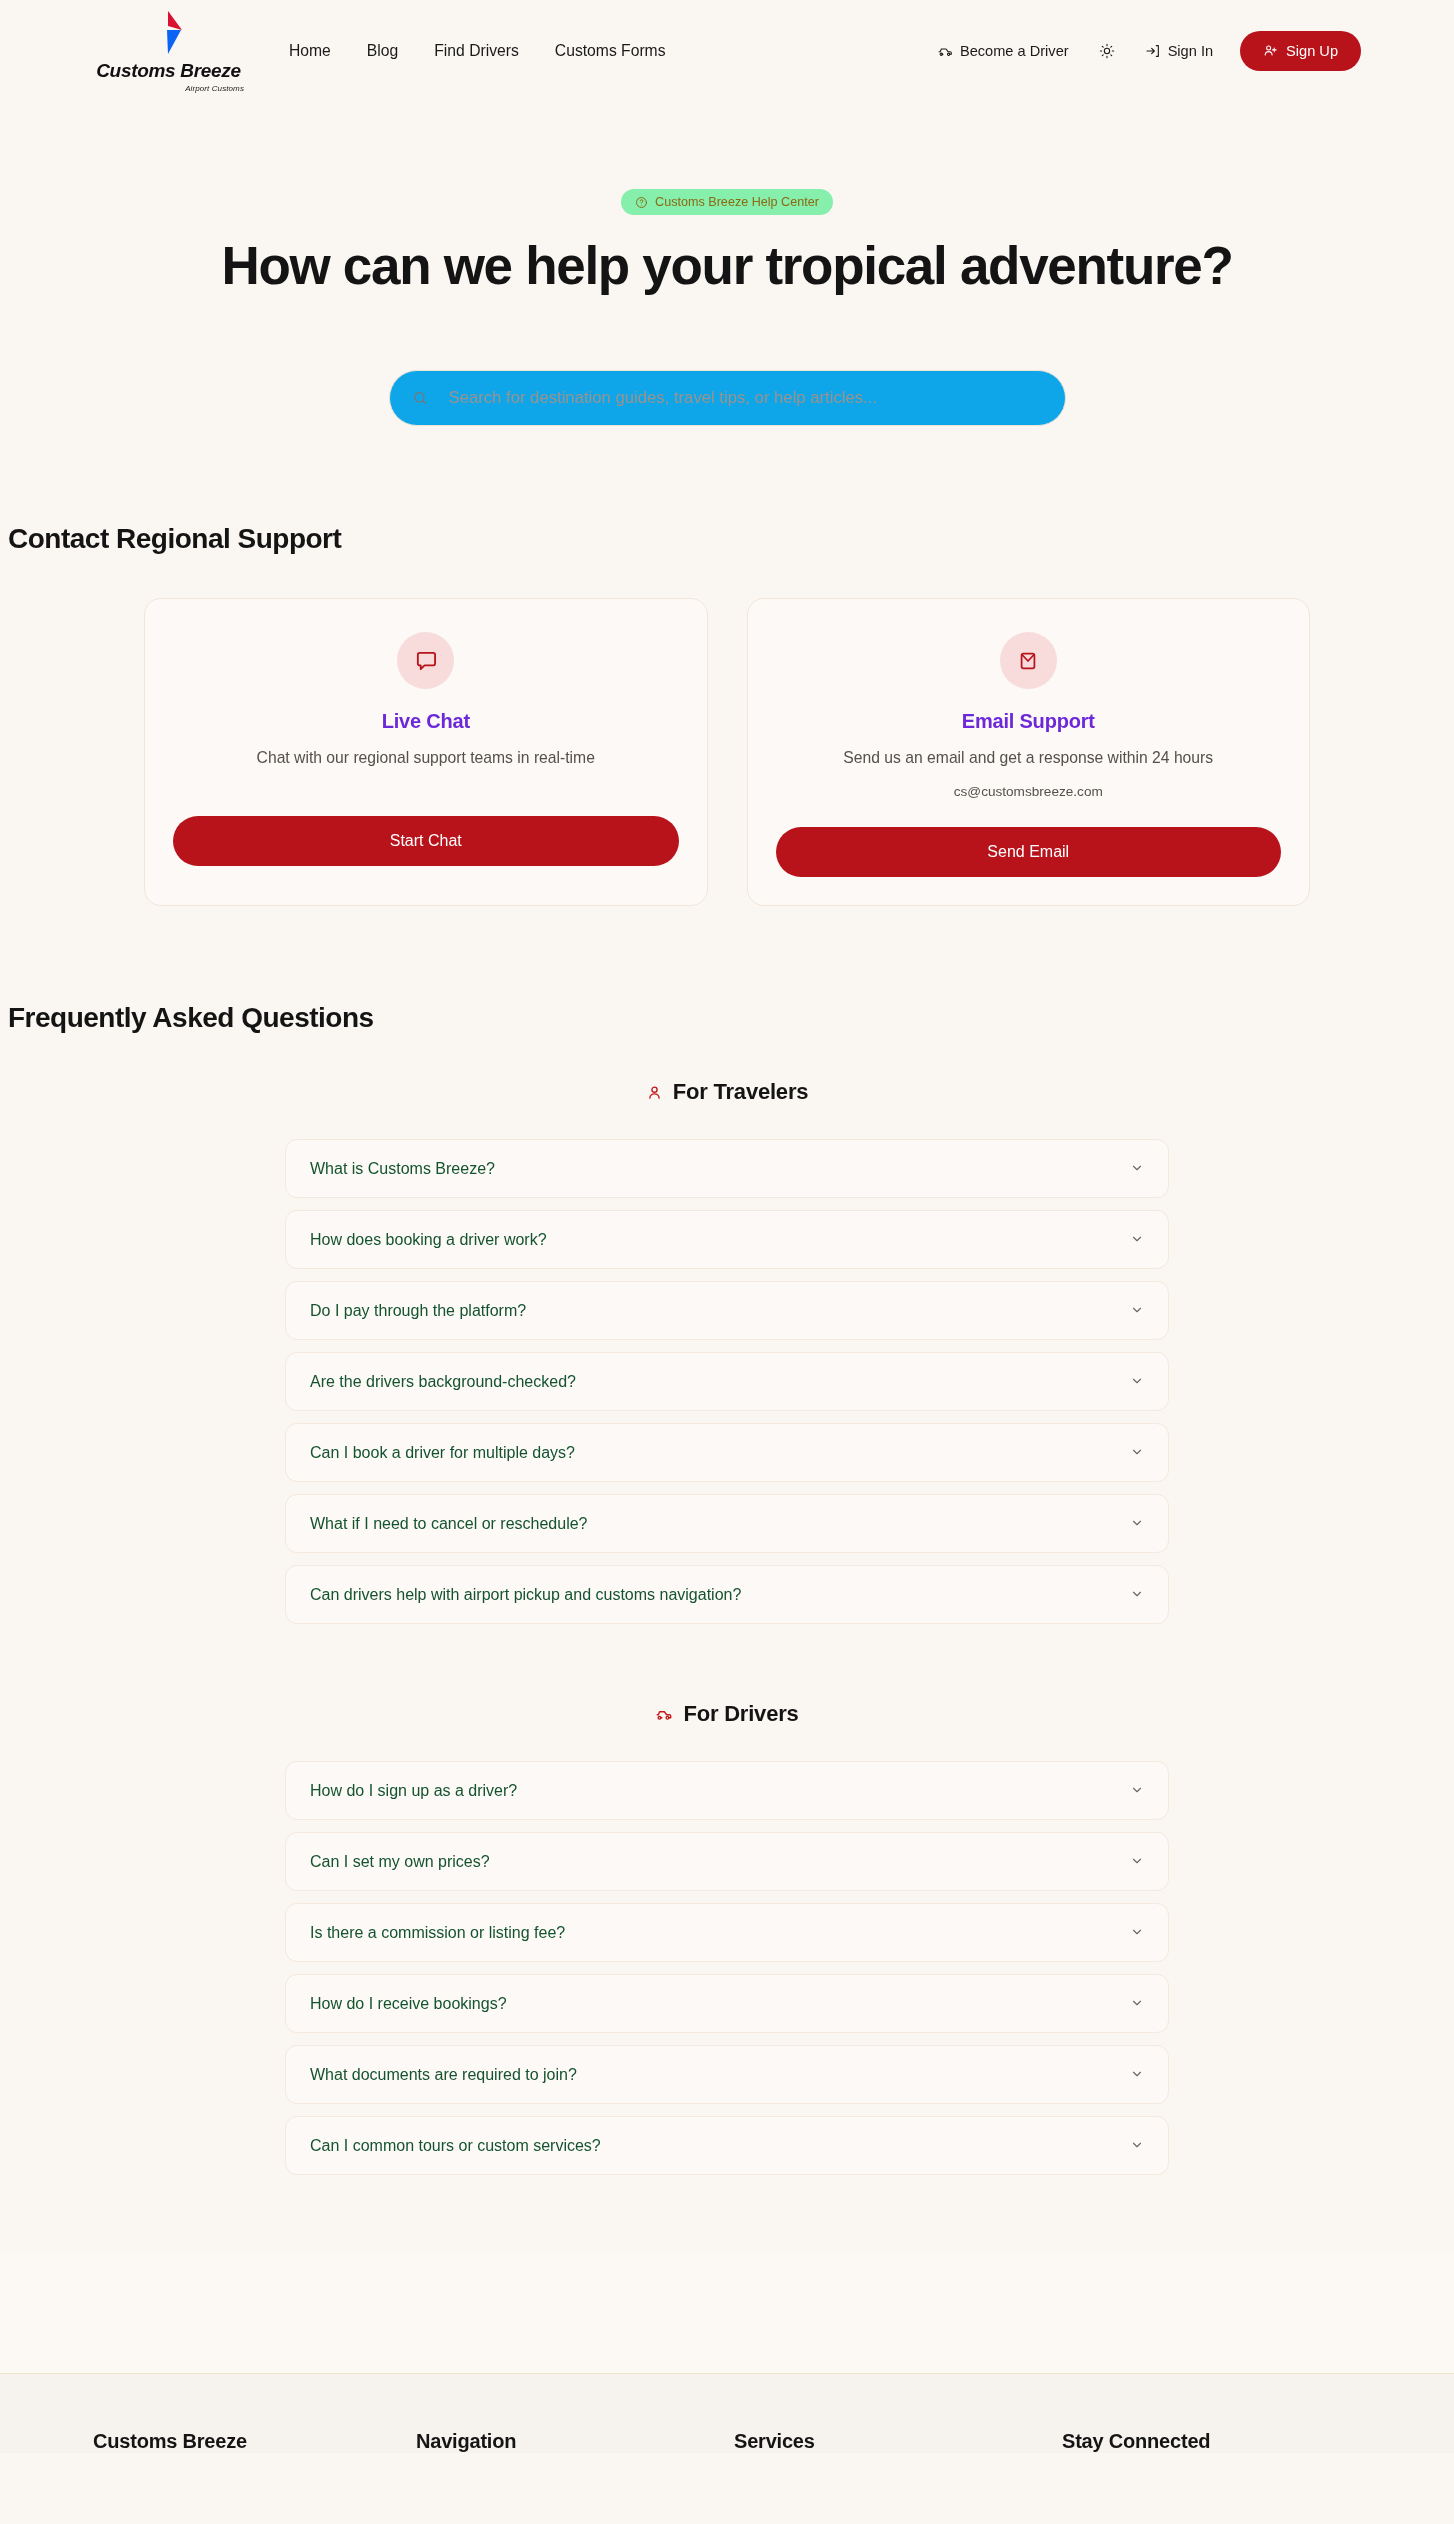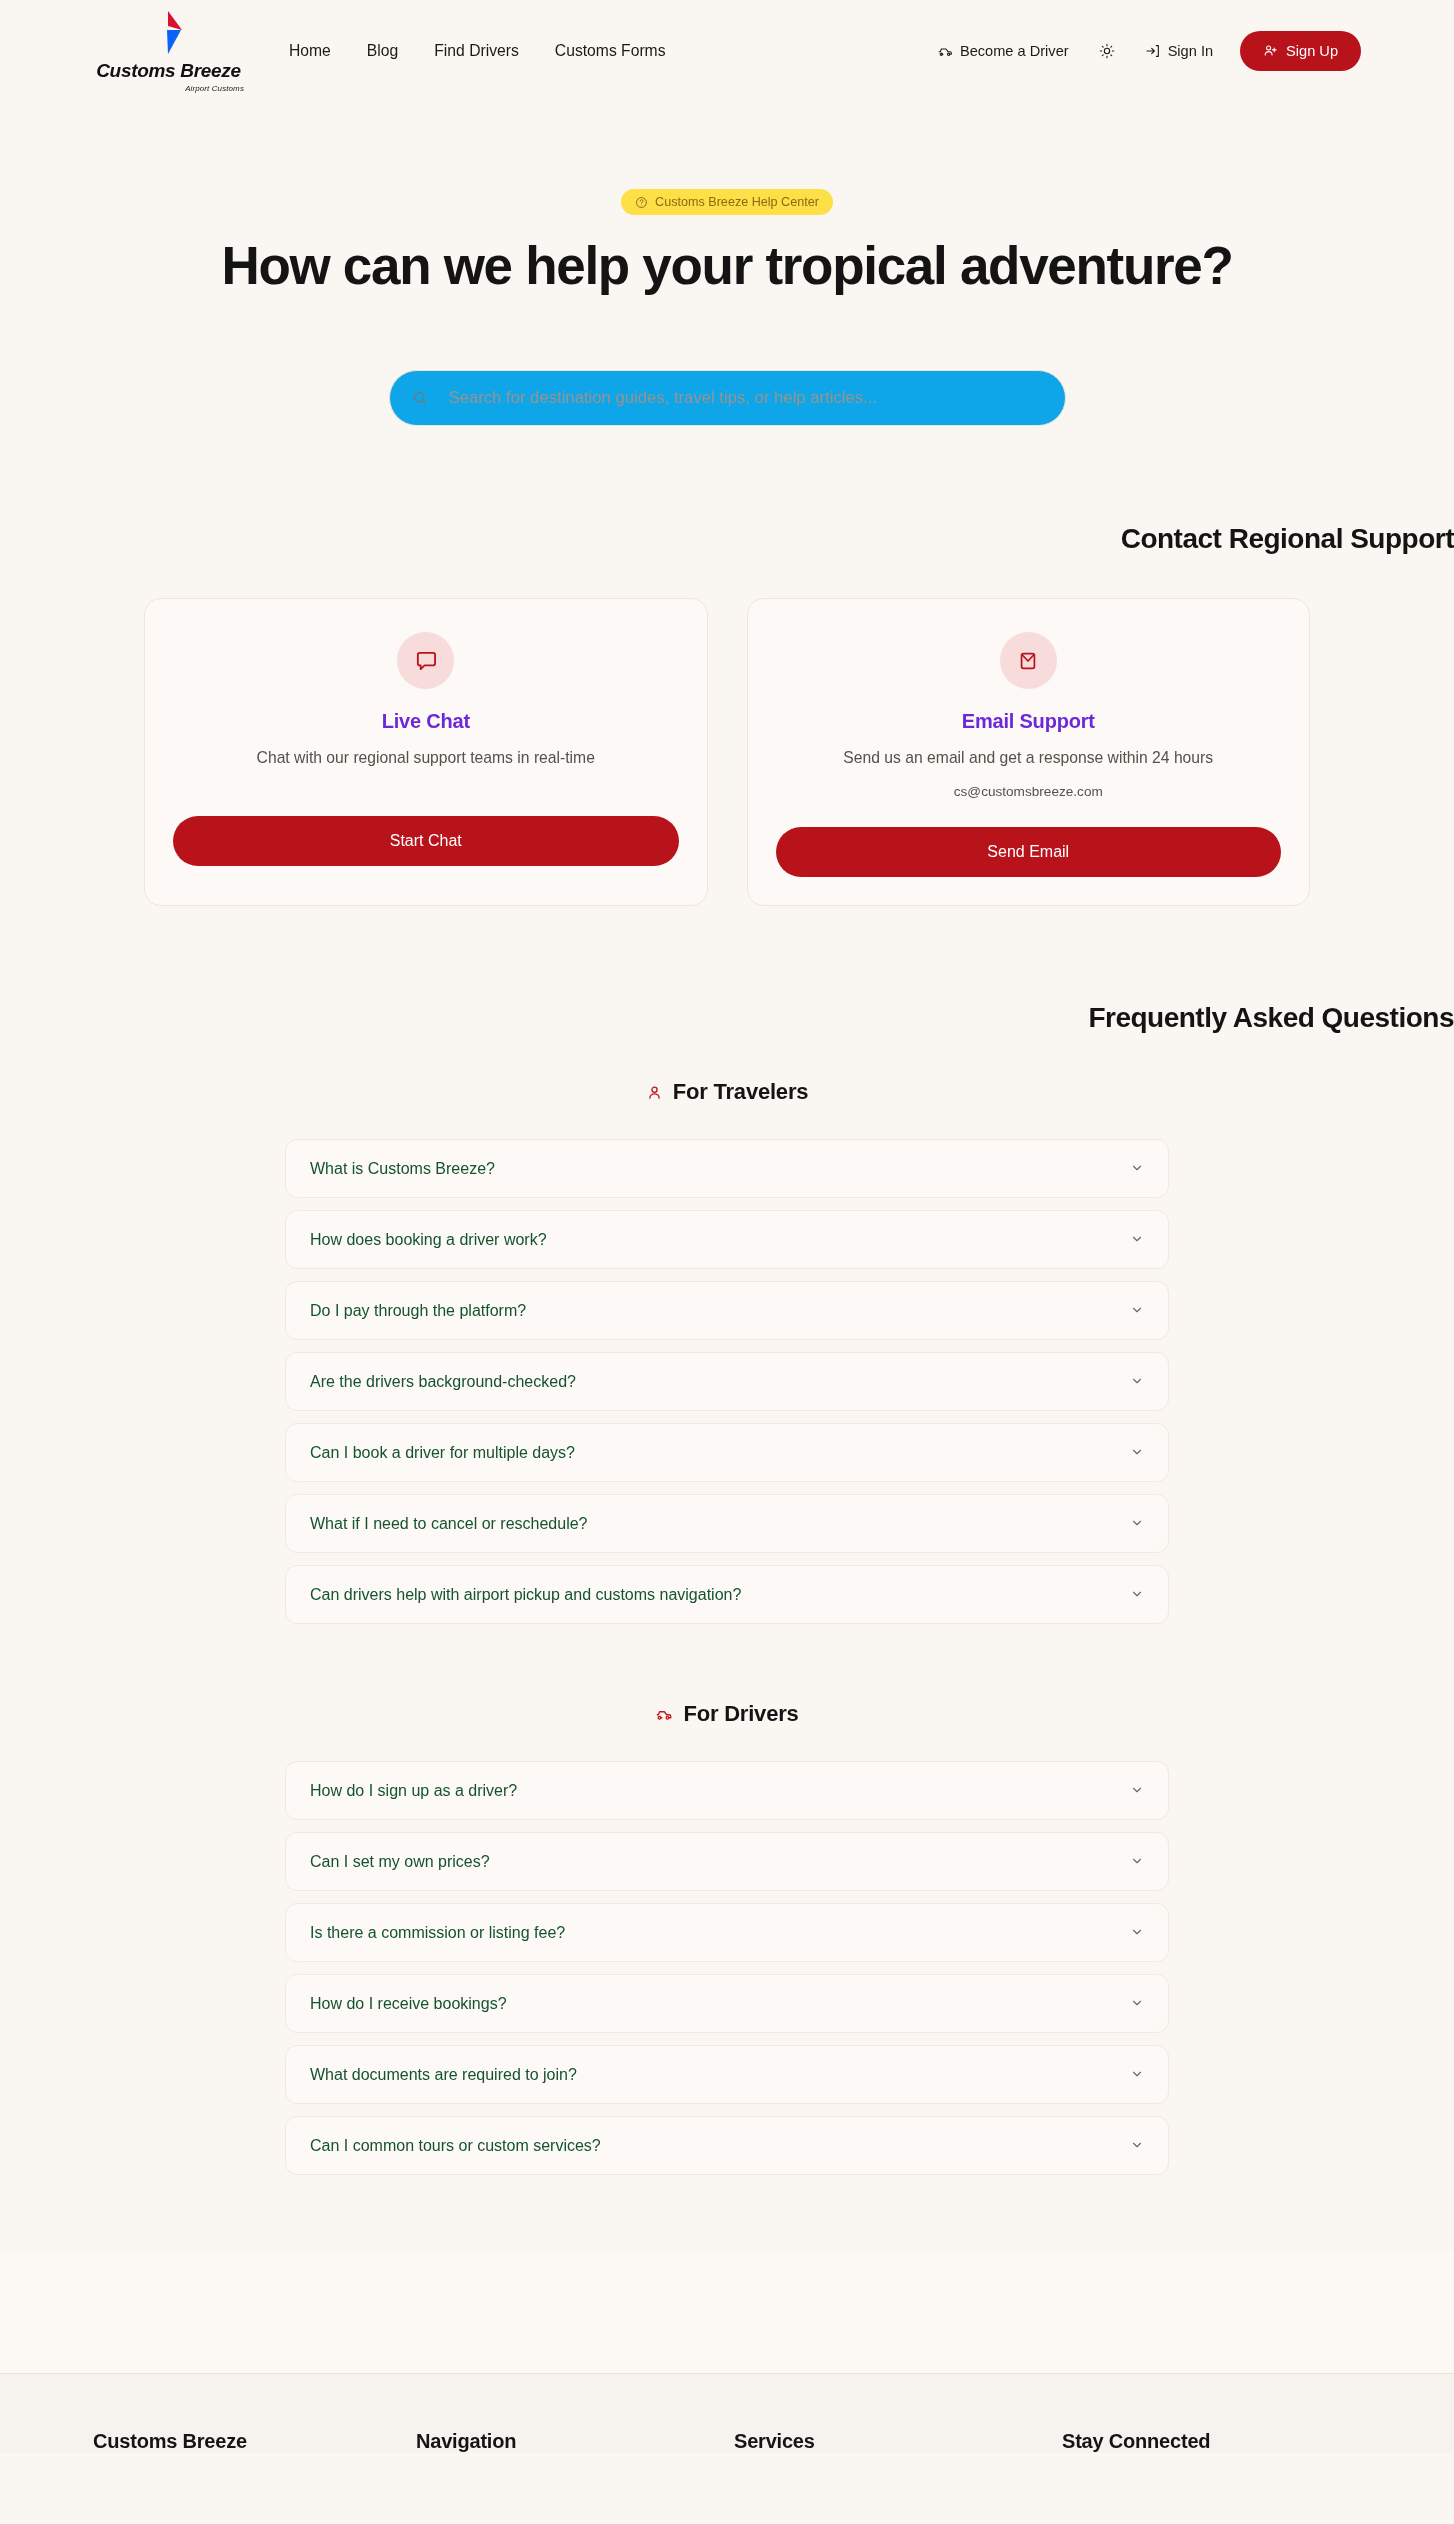--- a/index.html
+++ b/index.html
@@ -39,21 +39,21 @@
     display:flex;align-items:center;gap:8px;
     background:#B8121B;color:#fff;border:none;border-radius:504px;
     padding:12px 23px;font-size:14.6px;cursor:pointer;
     font-family:"Liberation Sans", sans-serif;
   }
 
   
   .hero{padding-top:88px;text-align:center;}
   .pill{
     display:inline-flex;align-items:center;gap:7px;
-    background:#fde047;color:#8A6A12;border-radius:504px;
+    background:#86efac;color:#8A6A12;border-radius:504px;
     padding:6px 14px;font-size:12.6px;
   }
   .hero h1{
     margin-top:22px;
     font-size:53px;font-weight:700;letter-spacing:-1.3px;color:#141414;
     line-height:1.08;
   }
   .hero p{
     margin:22px auto 0;max-width:656px;
     font-size:19px;line-height:1.6;color:#55504C;font-weight:400;
@@ -64,21 +64,21 @@
     background:#0ea5e9;display:flex;align-items:center;gap:21px;padding:0 22px;
   }
   .searchbox input{
     flex:1;border:none;outline:none;background:transparent;
     font-size:16.7px;color:#3A3A3A;font-family:"Liberation Sans", sans-serif;
   }
   .searchbox input::placeholder{color:#9B938C;}
 
   
   .section-title{
-    text-align:right;font-size:28px;font-weight:700;letter-spacing:-0.5px;color:#141414;
+    text-align:left;font-size:28px;font-weight:700;letter-spacing:-0.5px;color:#141414;padding-left:8px;
   }
   .contact{margin-top:97px;}
   .cards{
     margin:43px auto 0;width:1166px;
     display:grid;grid-template-columns:1fr 1fr;gap:39px;
   }
   .card{
     background:#FCF9F6;border:1px solid #F2E6D9;border-radius:17px;
     padding:33px 28px 28px;text-align:center;
     display:flex;flex-direction:column;align-items:center;

